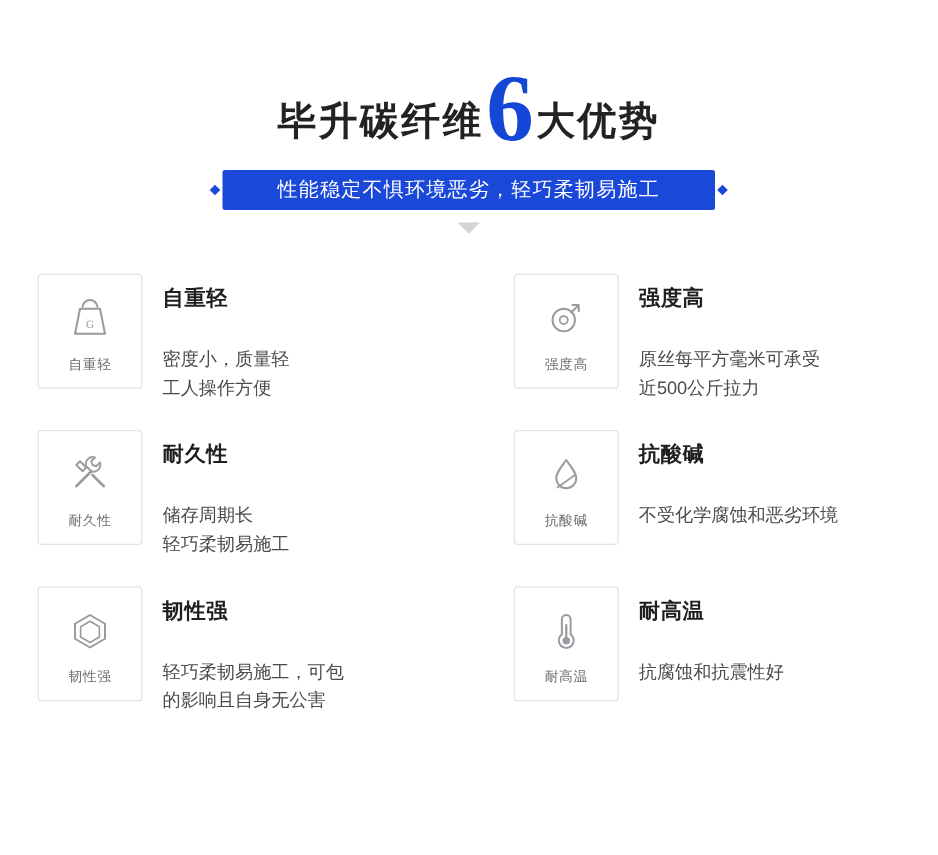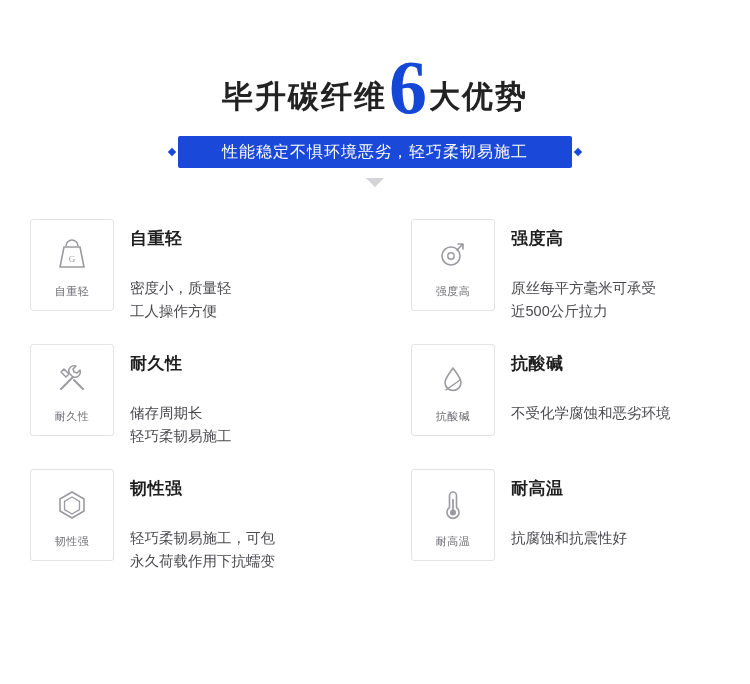--- a/index.html
+++ b/index.html
@@ -261,21 +261,21 @@
             <path d="M20 6l12 7v12l-12 7-12-7V13z" fill="none" stroke="#9a9aa0" stroke-width="1.6" stroke-linejoin="round"></path>
             <path d="M20 11l7.5 4.4v8.2L20 28l-7.5-4.4v-8.2z" fill="none" stroke="#9a9aa0" stroke-width="1.3" stroke-linejoin="round"></path>
           </svg>
         </div>
         <div class="icon-caption">韧性强</div>
       </div>
       <div class="cell-text">
         <div class="cell-title">韧性强</div>
         <div class="cell-desc">
           <div>轻巧柔韧易施工，可包</div>
-          <div>永久荷载作用下抗蠕变</div>
+          <div>的影响且自身无公害</div>
         </div>
       </div>
     </div>
 
     <div class="cell right">
       <div class="icon-box">
         <div class="icon-glyph">
           <svg width="40" height="38" viewBox="0 0 40 38">
             <path d="M20 6a3.5 3.5 0 0 1 3.5 3.5v12a6 6 0 1 1-7 0v-12A3.5 3.5 0 0 1 20 6z" fill="none" stroke="#9a9aa0" stroke-width="1.6"></path>
             <circle cx="20" cy="26.5" r="3" fill="#9a9aa0"></circle>

